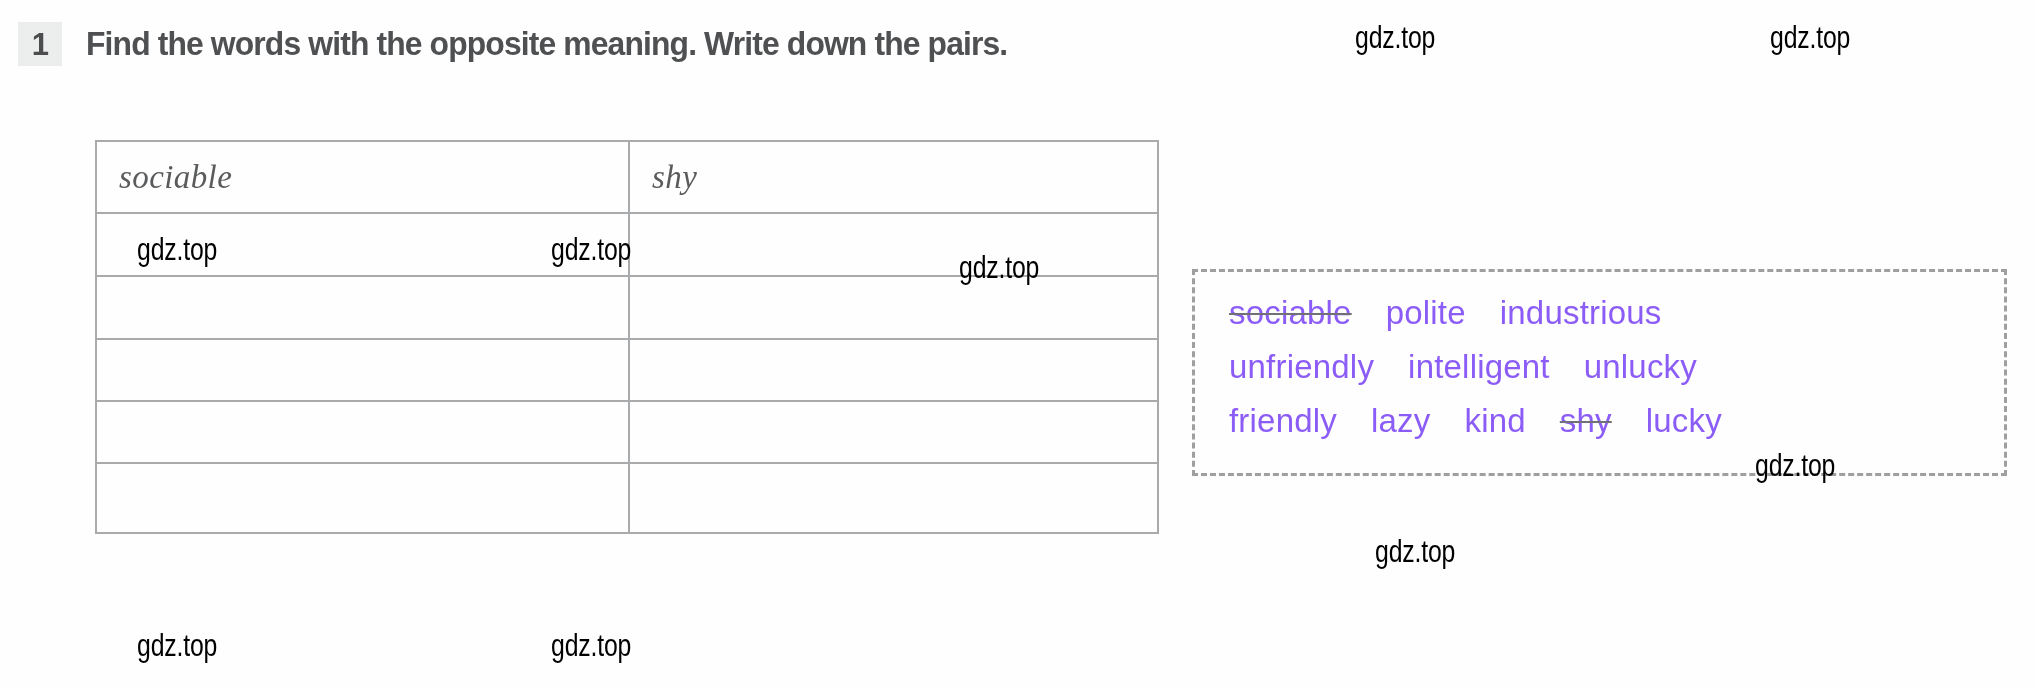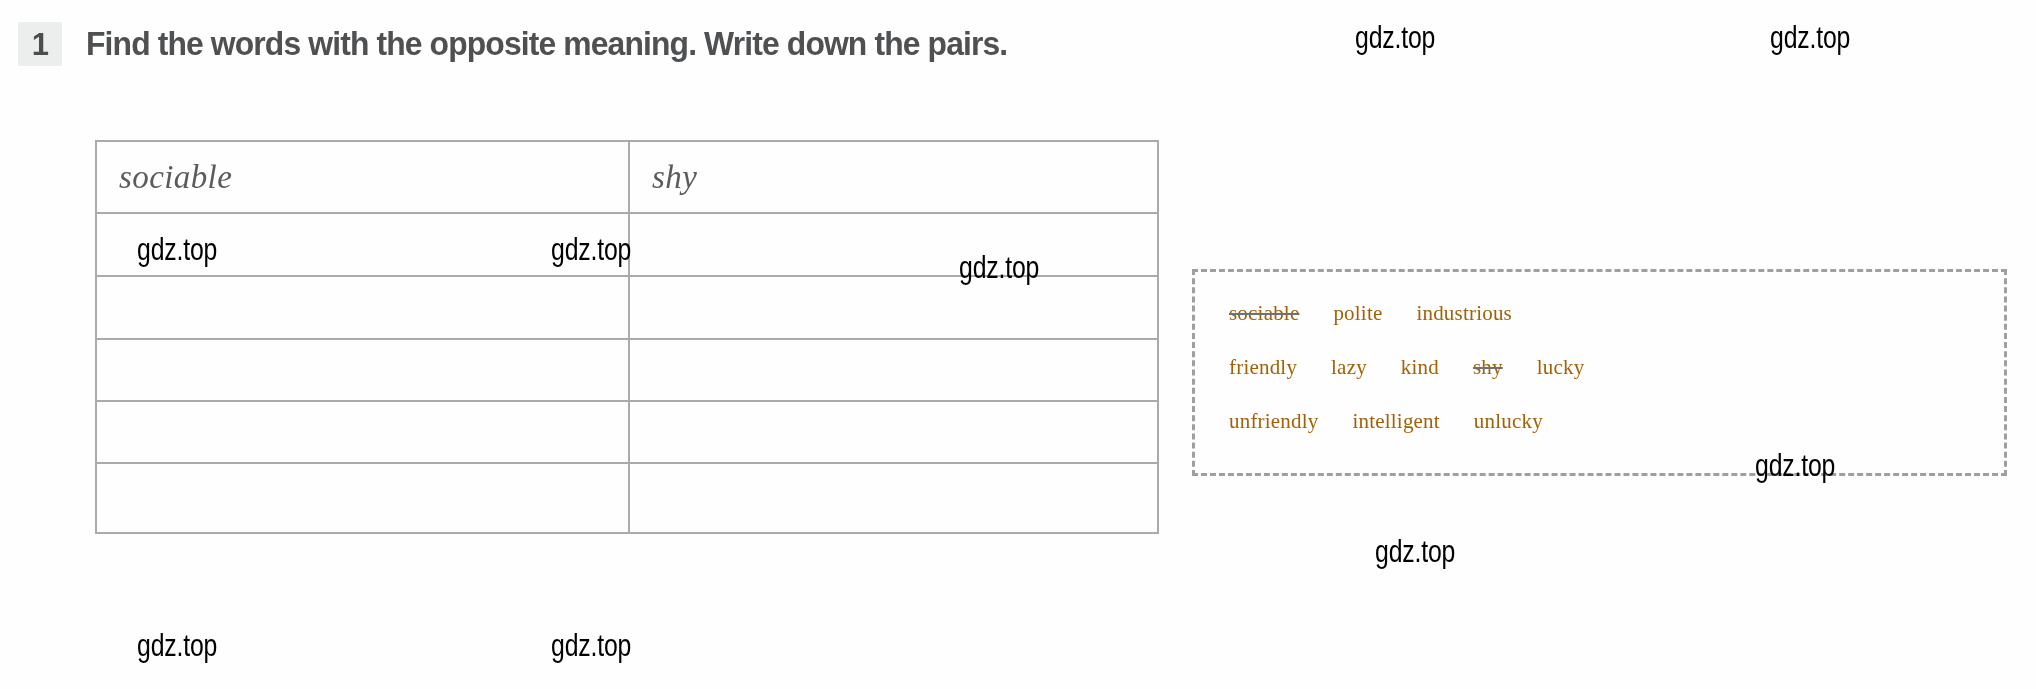--- a/index.html
+++ b/index.html
@@ -88,23 +88,23 @@
   #word-bank {
     position: absolute;
     left: 1192px;
     top: 269px;
     width: 815px;
     height: 207px;
     border: 3px dashed #9d9fa1;
     padding: 14px 34px 10px 34px;
   }
   .wb-line {
-    font-family: Liberation Serif, serif;
-    font-size: 21px;
-    color: #a16207;
+    font-family: Liberation Sans, sans-serif;
+    font-size: 33px;
+    color: #8b5cf6;
     line-height: 54px;
     white-space: nowrap;
     letter-spacing: 0.2px;
   }
   .wb-word { margin-right: 34px; display: inline-block; }
   .wb-word.struck {
     text-decoration: line-through;
     text-decoration-thickness: 2px;
     text-decoration-color: #6f7174;
   }
@@ -159,22 +159,22 @@
       </tr>
       <tr class="row-5">
         <td class="col-left"></td>
         <td class="col-right"></td>
       </tr>
     </tbody>
   </table>
 
   <div id="word-bank">
       <div class="wb-line"><span class="wb-word struck">sociable</span><span class="wb-word">polite</span><span class="wb-word">industrious</span></div>
+      <div class="wb-line"><span class="wb-word">unfriendly</span><span class="wb-word">intelligent</span><span class="wb-word">unlucky</span></div>
       <div class="wb-line"><span class="wb-word">friendly</span><span class="wb-word">lazy</span><span class="wb-word">kind</span><span class="wb-word struck">shy</span><span class="wb-word">lucky</span></div>
-      <div class="wb-line"><span class="wb-word">unfriendly</span><span class="wb-word">intelligent</span><span class="wb-word">unlucky</span></div>
     </div>
 
 <div class="wm" style="left: 1355px; top: 20px;">gdz.top</div>
     <div class="wm" style="left: 1770px; top: 20px;">gdz.top</div>
     <div class="wm" style="left: 137px; top: 232px;">gdz.top</div>
     <div class="wm" style="left: 551px; top: 232px;">gdz.top</div>
     <div class="wm" style="left: 959px; top: 250px;">gdz.top</div>
     <div class="wm" style="left: 1755px; top: 448px;">gdz.top</div>
     <div class="wm" style="left: 1375px; top: 534px;">gdz.top</div>
     <div class="wm" style="left: 137px; top: 628px;">gdz.top</div>

